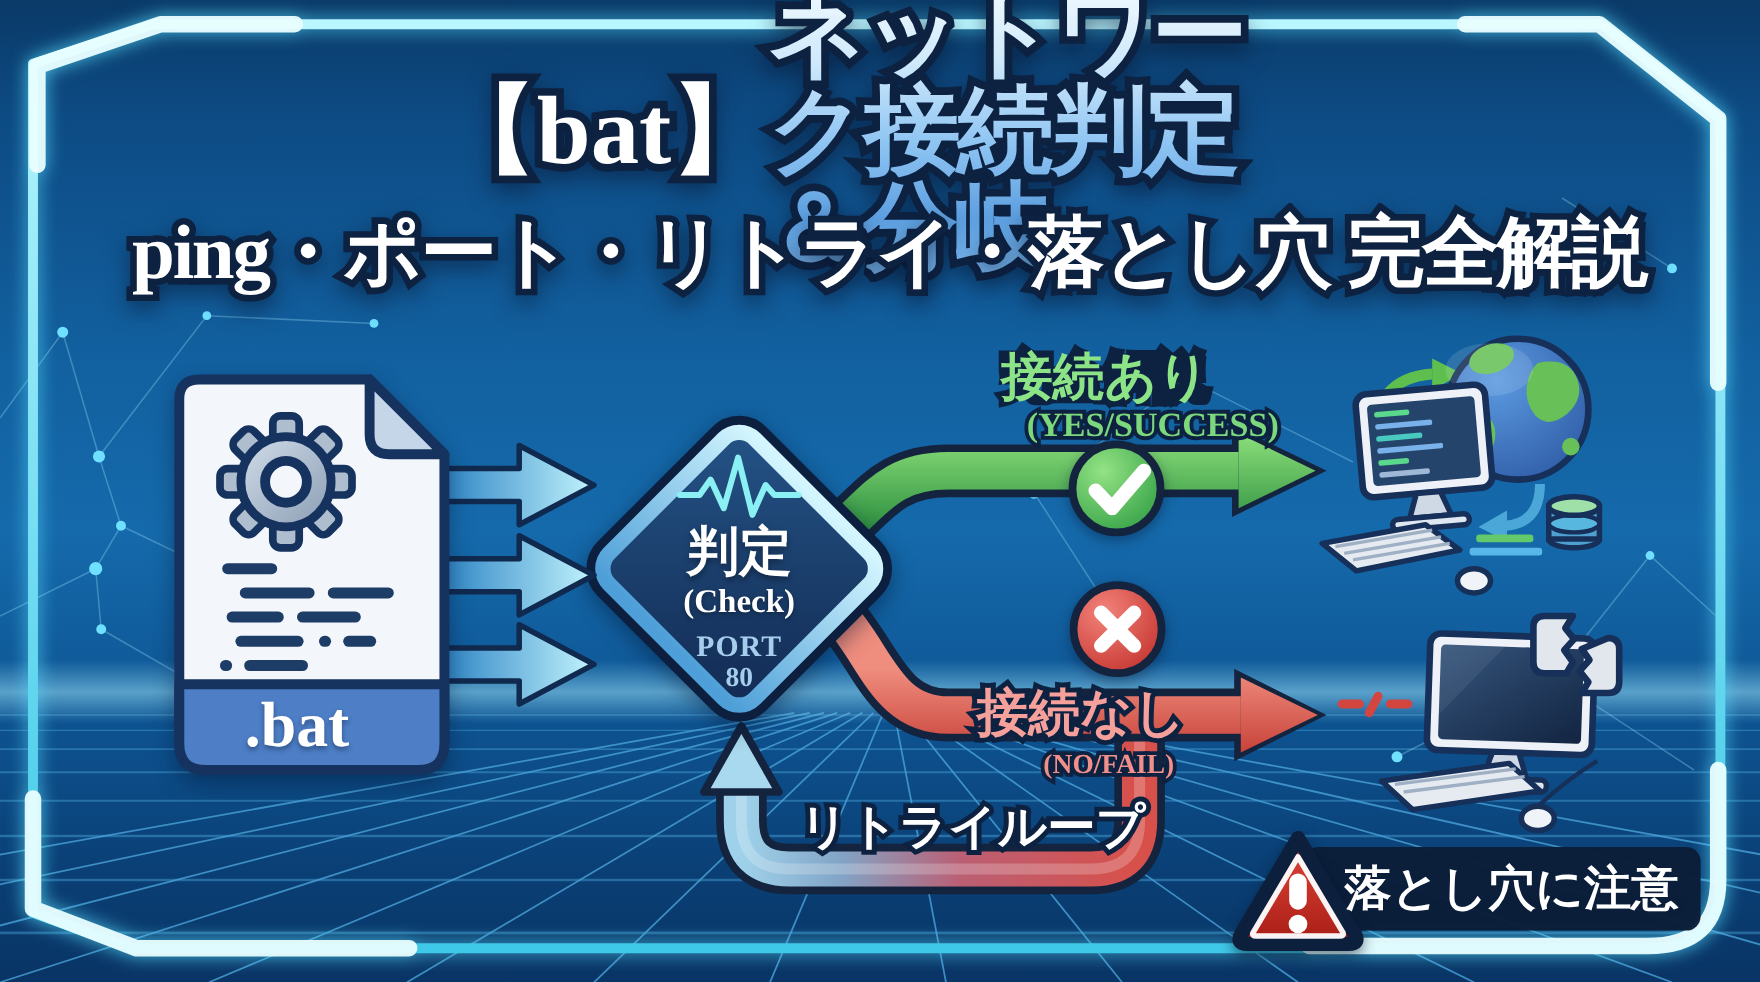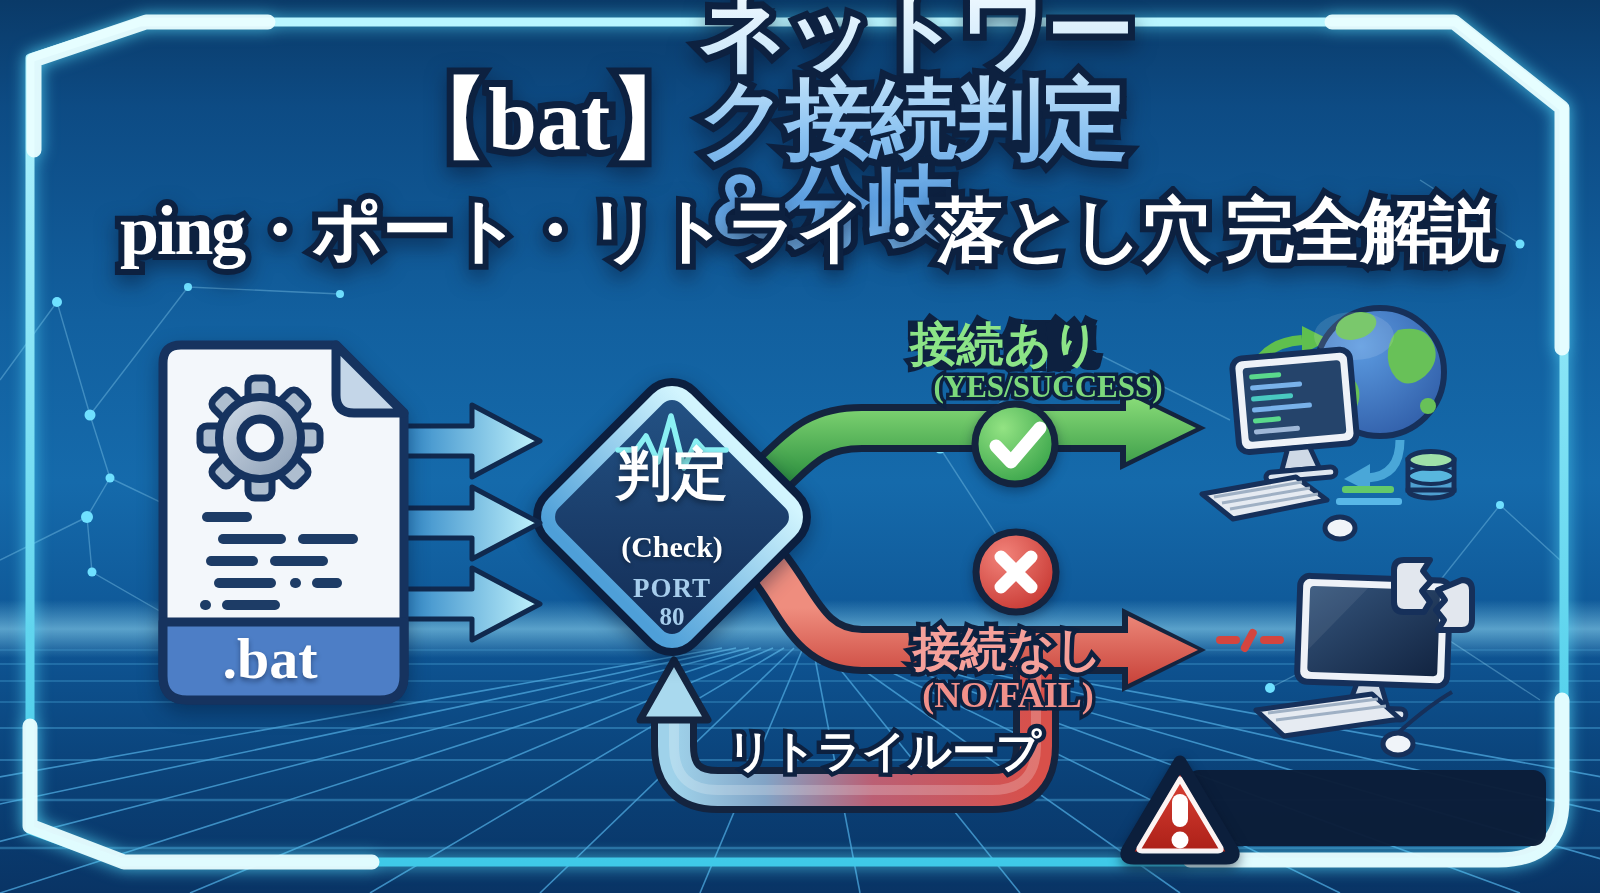--- a/index.html
+++ b/index.html
@@ -325,37 +325,38 @@
   <span class="ot s14 f-white" style="font-size:88px;" data-text="【bat】">【bat】</span>
   <span class="ot s14 f-grad" style="font-size:88px;letter-spacing:-3px;" data-text="ネットワーク接続判定＆分岐">ネットワーク接続判定＆分岐</span>
 </div>
 
 <div class="txt shadow-soft" style="left:800px;top:231px;">
   <span class="ot s12 f-white" style="font-size:70px;letter-spacing:-2px;margin-left:17px;" data-text="ping・ポート・リトライ・落とし穴 完全解説">ping・ポート・リトライ・落とし穴 完全解説</span>
 </div>
 
 <div class="txt plain" style="left:270px;top:659px;font-size:58px;text-shadow:0 3px 5px rgba(10,25,50,0.45);">.bat</div>
 
-<div class="txt plain" style="left:672px;top:474px;font-size:56px;text-shadow:0 3px 6px rgba(0,0,0,0.4);">判定</div>
+<div class="txt plain" style="left:672px;top:502px;font-size:48px;text-shadow:0 3px 6px rgba(0,0,0,0.4);">判定</div>
 <div class="txt plain" style="left:672px;top:547px;font-size:30px;font-weight:800;text-shadow:0 2px 4px rgba(0,0,0,0.4);text-align:center;">(Check)</div>
 <div class="txt" style="left:672px;top:588px;font-size:27px;font-weight:800;color:#a6cdec;letter-spacing:1px;">PORT</div>
 <div class="txt" style="left:672px;top:616px;font-size:25px;font-weight:800;color:#a6cdec;">80</div>
 
 <div class="txt" style="left:1004px;top:344px;">
   <span class="ot s9 f-green" style="font-size:47px;" data-text="接続あり">完全解説</span>
 </div>
 <div class="txt" style="left:1048px;top:386px;">
   <span class="ot s7 f-green2" style="font-size:31px;font-weight:800;" data-text="(YES/SUCCESS)">(YES/SUCCESS)</span>
 </div>
 
-<div class="txt" style="left:1008px;top:649px;">
+<div class="txt" style="left:983px;top:649px;">
   <span class="ot s9 f-red" style="font-size:47px;" data-text="接続なし">接続なし</span>
 </div>
 <div class="txt" style="left:1008px;top:695px;">
-  <span class="ot s7 f-red2" style="font-size:36px;font-weight:800;" data-text="(NO/FAIL)">(NO/FAIL)</span>
+  <span class="ot s7 f-red2" style="font-size:25px;font-weight:800;" data-text="(NO/FAIL)">(NO/FAIL)</span>
 </div>
 
 <div class="txt" style="left:884px;top:752px;">
   <span class="ot s9 f-white" style="font-size:44px;" data-text="リトライループ">リトライループ</span>
 </div>
 
+<div class="txt plain" style="left:1374px;top:808px;font-size:43px;">落とし穴に注意</div>
 
 </div>
 
 </body></html>

